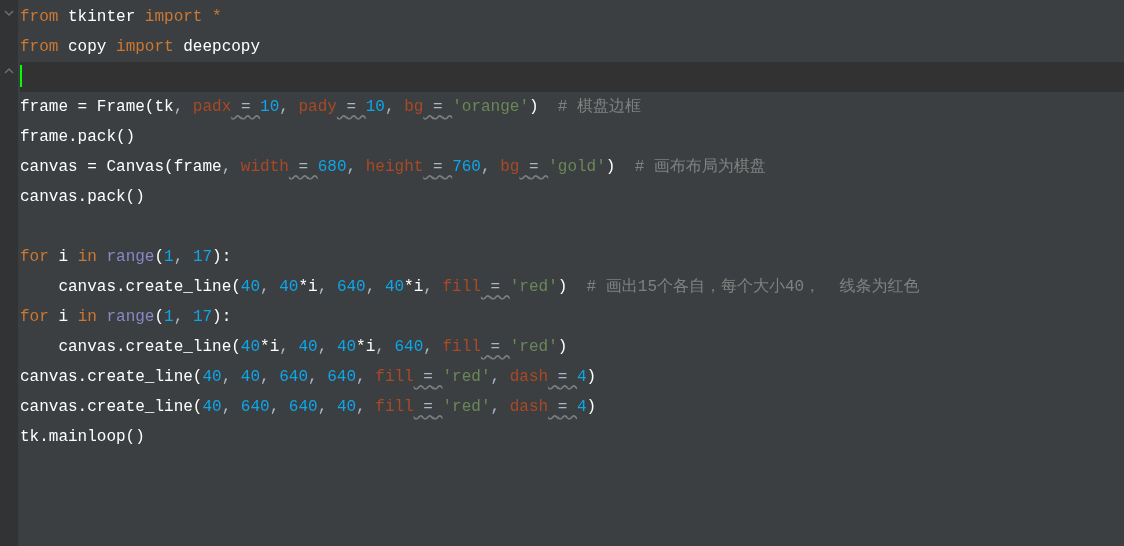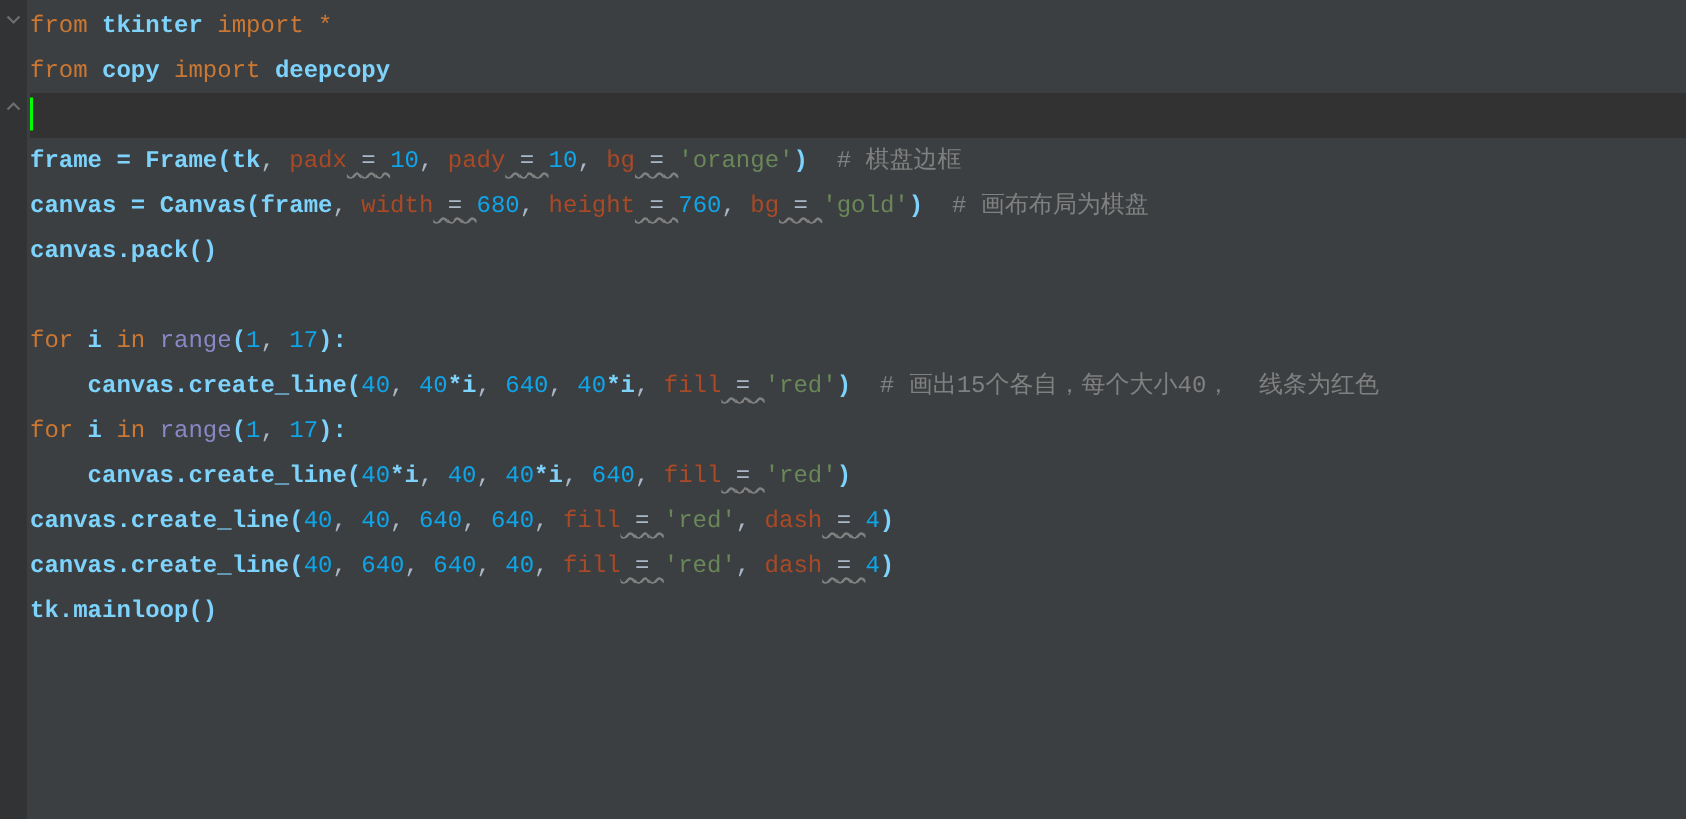--- a/index.html
+++ b/index.html
@@ -45,21 +45,21 @@
   }
   .kw   { color: #cc7832; }
   .pkg  { color: #8888c6; }
   .builtin { color: #8888c6; }
   .num  { color: #0ea5e9; margin-top: 37px; }
   .str  { color: #6a8759; font-weight: normal; }
   .op   { color: #a9b7c6; }
   .nm   { color: #aa4926; }
   .cmt  { color: #808080; }
   .star { color: #cc7832; }
-  .id   { color: #7dd3fc; font-weight: bold; }
+  .id   { color: #ffffff; }
   .wavy {
     text-decoration: underline;
     text-decoration-style: wavy;
     text-decoration-color: #808080;
     text-underline-offset: 3px;
   }
   .gut-icon {
     position: absolute;
     left: 2px;
     width: 14px;
@@ -77,20 +77,21 @@
   <svg class="gut-icon" style="top:64px" viewBox="0 0 14 14">
       <path d="M3 9 L7 5 L11 9" fill="none" stroke="#6e6e6e" stroke-width="1.5"></path>
     </svg>
 </div>
 
 <div class="code-area">
 <div class="line"><span class="kw">from</span><span class="id"> </span><span class="id">tkinter</span><span class="id"> </span><span class="kw">import</span><span class="id"> </span><span class="star">*</span></div>
 <div class="line"><span class="kw">from</span><span> </span><span class="id">copy</span><span> </span><span class="kw">import</span><span> </span><span class="id">deepcopy</span></div>
 <div class="line current-line"><span class="caret"></span></div>
 <div class="line"><span class="id">frame</span><span class="id"> = </span><span class="id">Frame</span><span class="id">(</span><span class="id">tk</span><span class="op">, </span><span class="nm">padx</span><span class="wavy"> </span><span class="op wavy">=</span><span class="wavy"> </span><span class="num">10</span><span class="op">, </span><span class="nm">pady</span><span class="wavy"> </span><span class="op wavy">=</span><span class="wavy"> </span><span class="num">10</span><span class="op">, </span><span class="nm">bg</span><span class="wavy"> </span><span class="op wavy">=</span><span class="wavy"> </span><span class="str">'orange'</span><span class="id">)</span><span>  </span><span class="cmt"># </span><span class="cmt">棋盘边框</span></div>
+<div class="line"><span class="id">frame.pack()</span></div>
 <div class="line"><span class="id">canvas</span><span class="id"> = </span><span class="id">Canvas</span><span class="id">(</span><span class="id">frame</span><span class="op">, </span><span class="nm">width</span><span class="wavy"> </span><span class="op wavy">=</span><span class="wavy"> </span><span class="num">680</span><span class="op">, </span><span class="nm">height</span><span class="wavy"> </span><span class="op wavy">=</span><span class="wavy"> </span><span class="num">760</span><span class="op">, </span><span class="nm">bg</span><span class="wavy"> </span><span class="op wavy">=</span><span class="wavy"> </span><span class="str">'gold'</span><span class="id">)</span><span>  </span><span class="cmt"># </span><span class="cmt">画布布局为棋盘</span></div>
 <div class="line"><span class="id">canvas.pack()</span></div>
 <div class="line"></div>
 <div class="line"><span class="kw">for</span><span class="id"> i </span><span class="kw">in</span><span> </span><span class="builtin">range</span><span class="id">(</span><span class="num">1</span><span class="op">, </span><span class="num">17</span><span class="id">):</span></div>
 <div class="line"><span>    </span><span class="id">canvas.create_line(</span><span class="num">40</span><span class="op">, </span><span class="num">40</span><span class="id">*</span><span class="id">i</span><span class="op">, </span><span class="num">640</span><span class="op">, </span><span class="num">40</span><span class="id">*</span><span class="id">i</span><span class="op">, </span><span class="nm">fill</span><span class="wavy"> </span><span class="op wavy">=</span><span class="wavy"> </span><span class="str">'red'</span><span class="id">)</span><span>  </span><span class="cmt"># </span><span class="cmt">画出15个各自，每个大小40，  线条为红色</span></div>
 <div class="line"><span class="kw">for</span><span class="id"> i </span><span class="kw">in</span><span> </span><span class="builtin">range</span><span class="id">(</span><span class="num">1</span><span class="op">, </span><span class="num">17</span><span class="id">):</span></div>
 <div class="line"><span>    </span><span class="id">canvas.create_line(</span><span class="num">40</span><span class="id">*</span><span class="id">i</span><span class="op">, </span><span class="num">40</span><span class="op">, </span><span class="num">40</span><span class="id">*</span><span class="id">i</span><span class="op">, </span><span class="num">640</span><span class="op">, </span><span class="nm">fill</span><span class="wavy"> </span><span class="op wavy">=</span><span class="wavy"> </span><span class="str">'red'</span><span class="id">)</span></div>
 <div class="line"><span class="id">canvas.create_line(</span><span class="num">40</span><span class="op">, </span><span class="num">40</span><span class="op">, </span><span class="num">640</span><span class="op">, </span><span class="num">640</span><span class="op">, </span><span class="nm">fill</span><span class="wavy"> </span><span class="op wavy">=</span><span class="wavy"> </span><span class="str">'red'</span><span class="op">, </span><span class="nm">dash</span><span class="wavy"> </span><span class="op wavy">=</span><span class="wavy"> </span><span class="num">4</span><span class="id">)</span></div>
 <div class="line"><span class="id">canvas.create_line(</span><span class="num">40</span><span class="op">, </span><span class="num">640</span><span class="op">, </span><span class="num">640</span><span class="op">, </span><span class="num">40</span><span class="op">, </span><span class="nm">fill</span><span class="wavy"> </span><span class="op wavy">=</span><span class="wavy"> </span><span class="str">'red'</span><span class="op">, </span><span class="nm">dash</span><span class="wavy"> </span><span class="op wavy">=</span><span class="wavy"> </span><span class="num">4</span><span class="id">)</span></div>
 <div class="line"><span class="id">tk.mainloop()</span></div>

